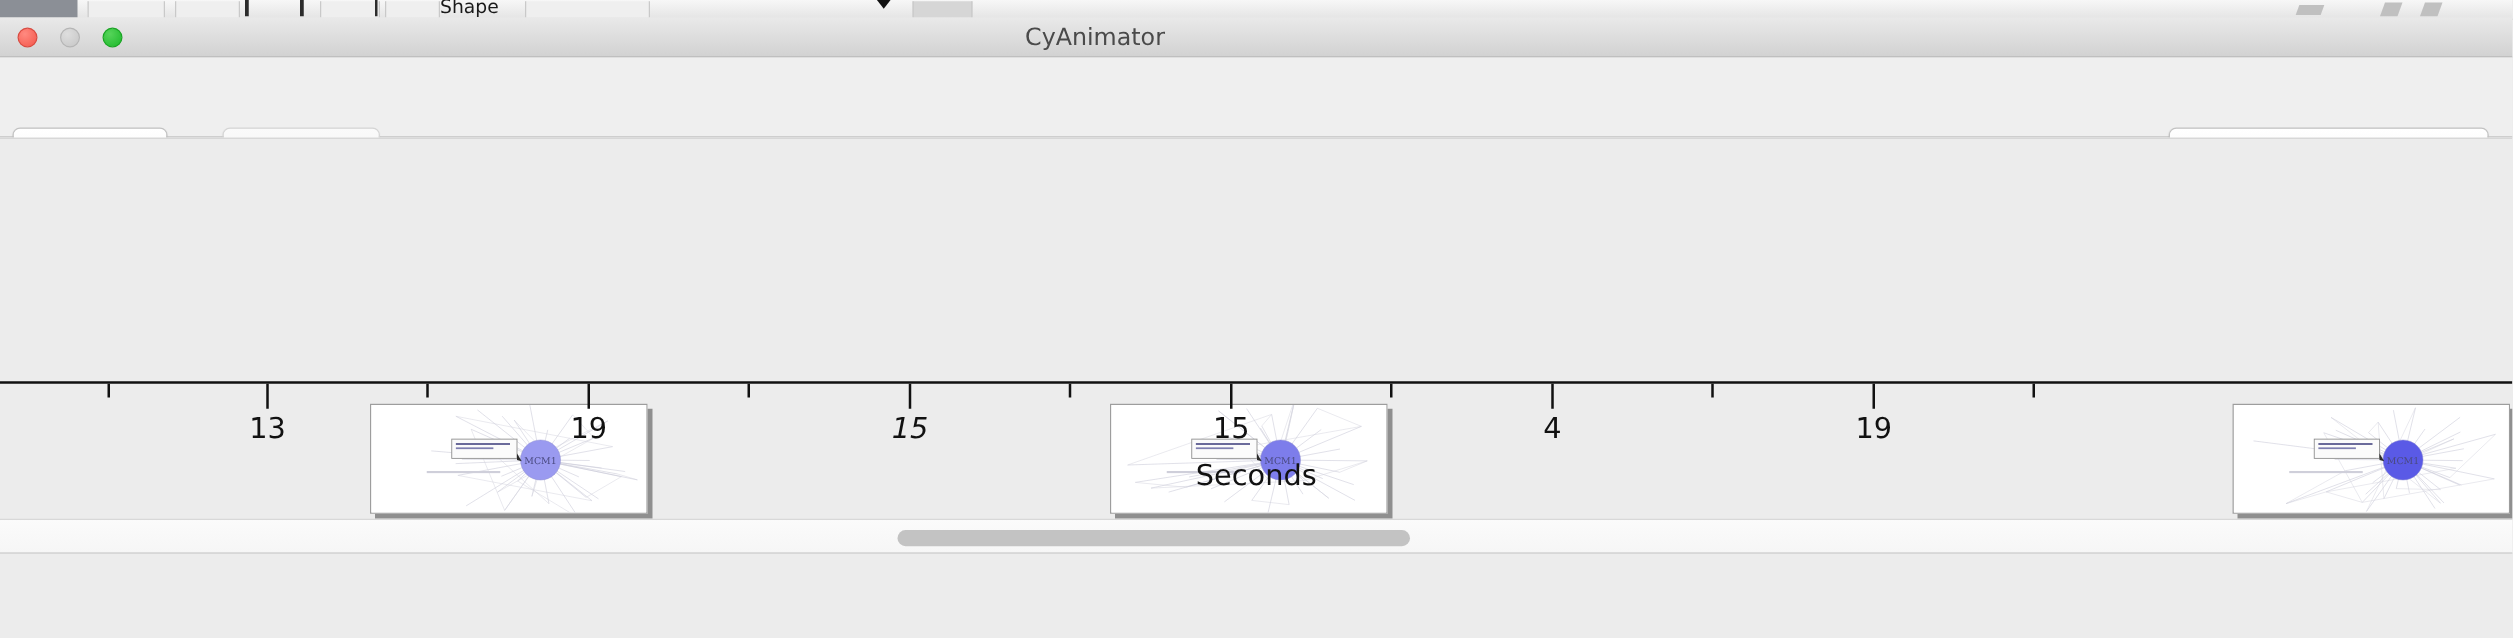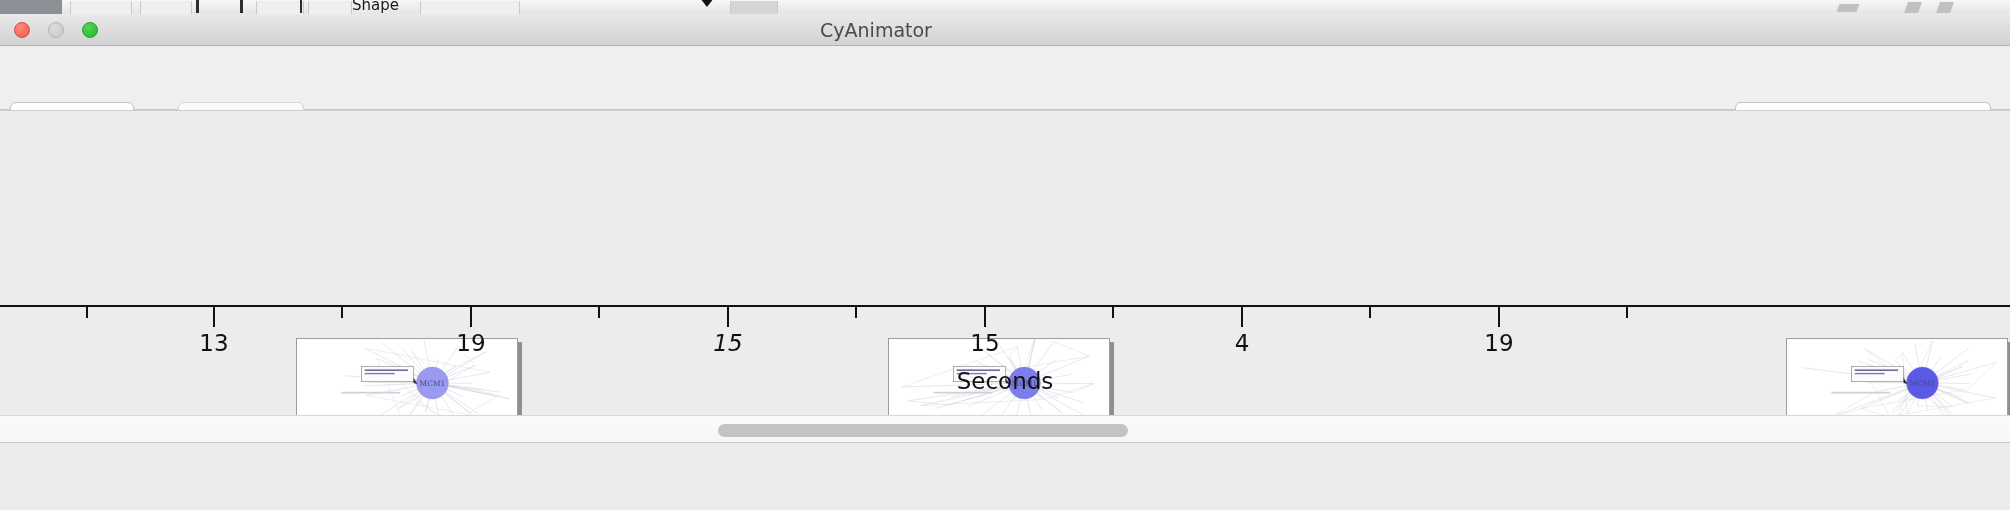--- a/index.html
+++ b/index.html
@@ -74,21 +74,20 @@
     background: #ececec; overflow: hidden;
   }
   .tl-top-line { position:absolute; left:0; top:0; width:2010px; height:1px; background:#cfcfcf; }
 
   
   .frame {
     position: absolute; background: #ffffff;
     border: 1px solid #9d9d9d;
     box-shadow: 4px 4px 0 0 #8f8f8f;
     overflow: hidden;
-    margin-top: 15px;
   }
   .frame svg { display: block; }
 
   
   .axis-line { position: absolute; left: 0; top: 195px; width: 2010px; height: 2px; background: #111; }
   .tick { position: absolute; width: 2px; background: #111; }
   .tick.major { top: 197px; height: 20px; }
   .tick.minor { top: 197px; height: 11px; }
   .tick-label { position: absolute; top: 220px; font-size: 23px; color: #111; transform: translateX(-50%); white-space: nowrap; }
   .axis-caption { position: absolute; top: 258px; width: 2010px; text-align: center; font-size: 23px; color: #111; }

